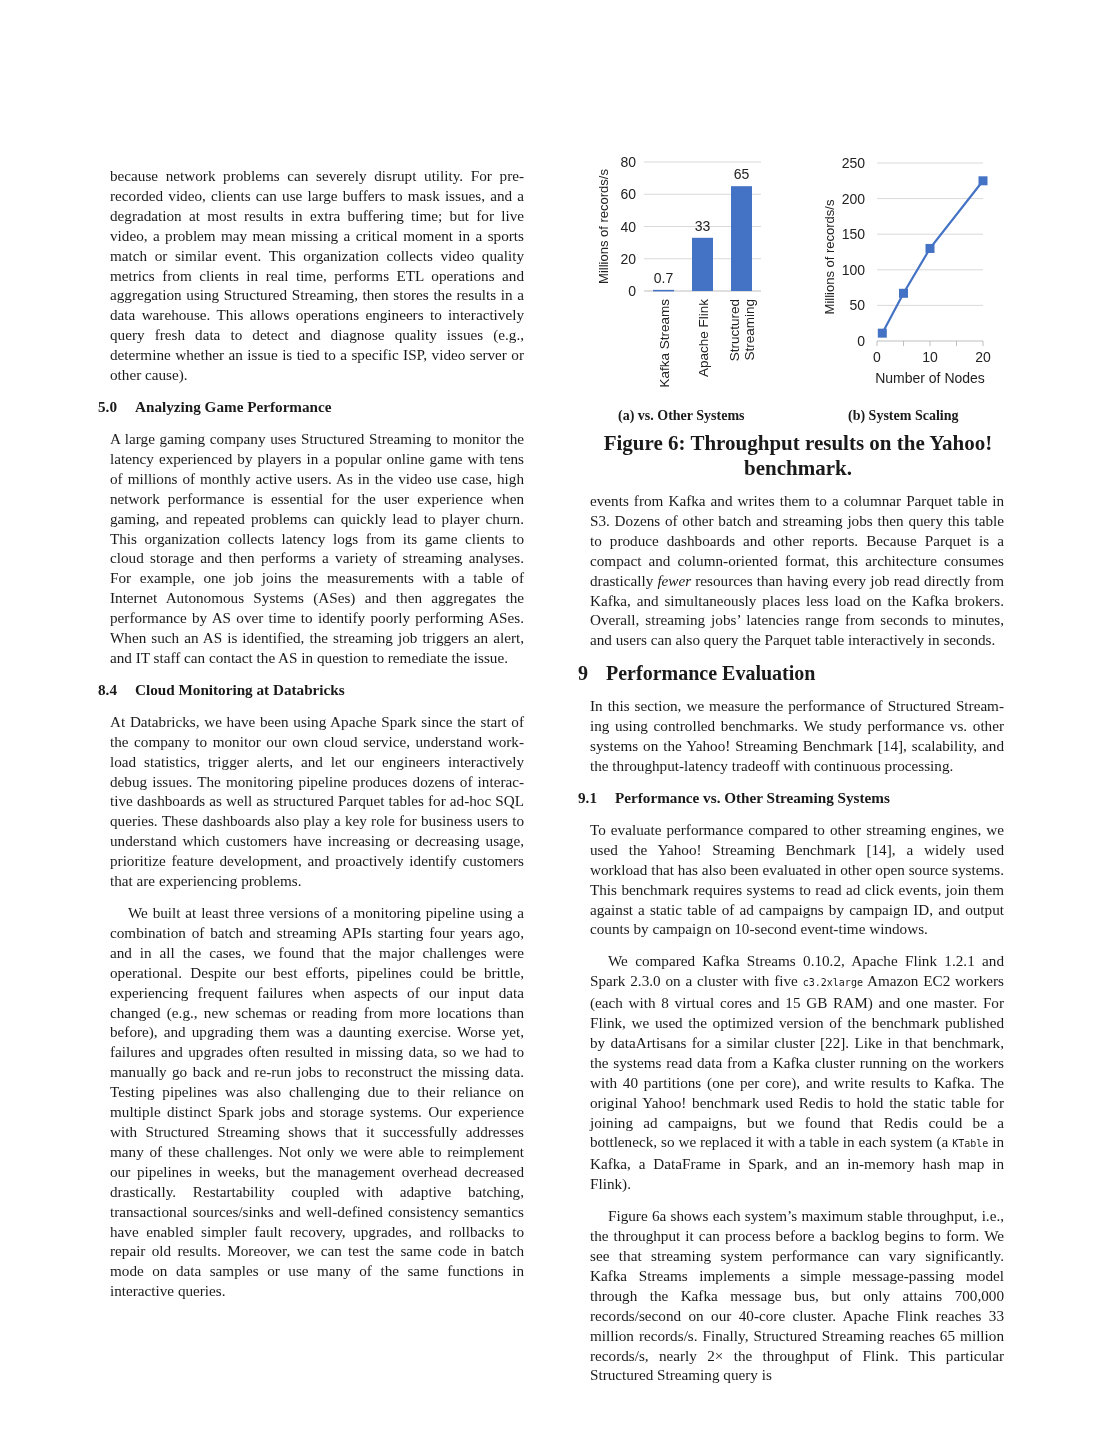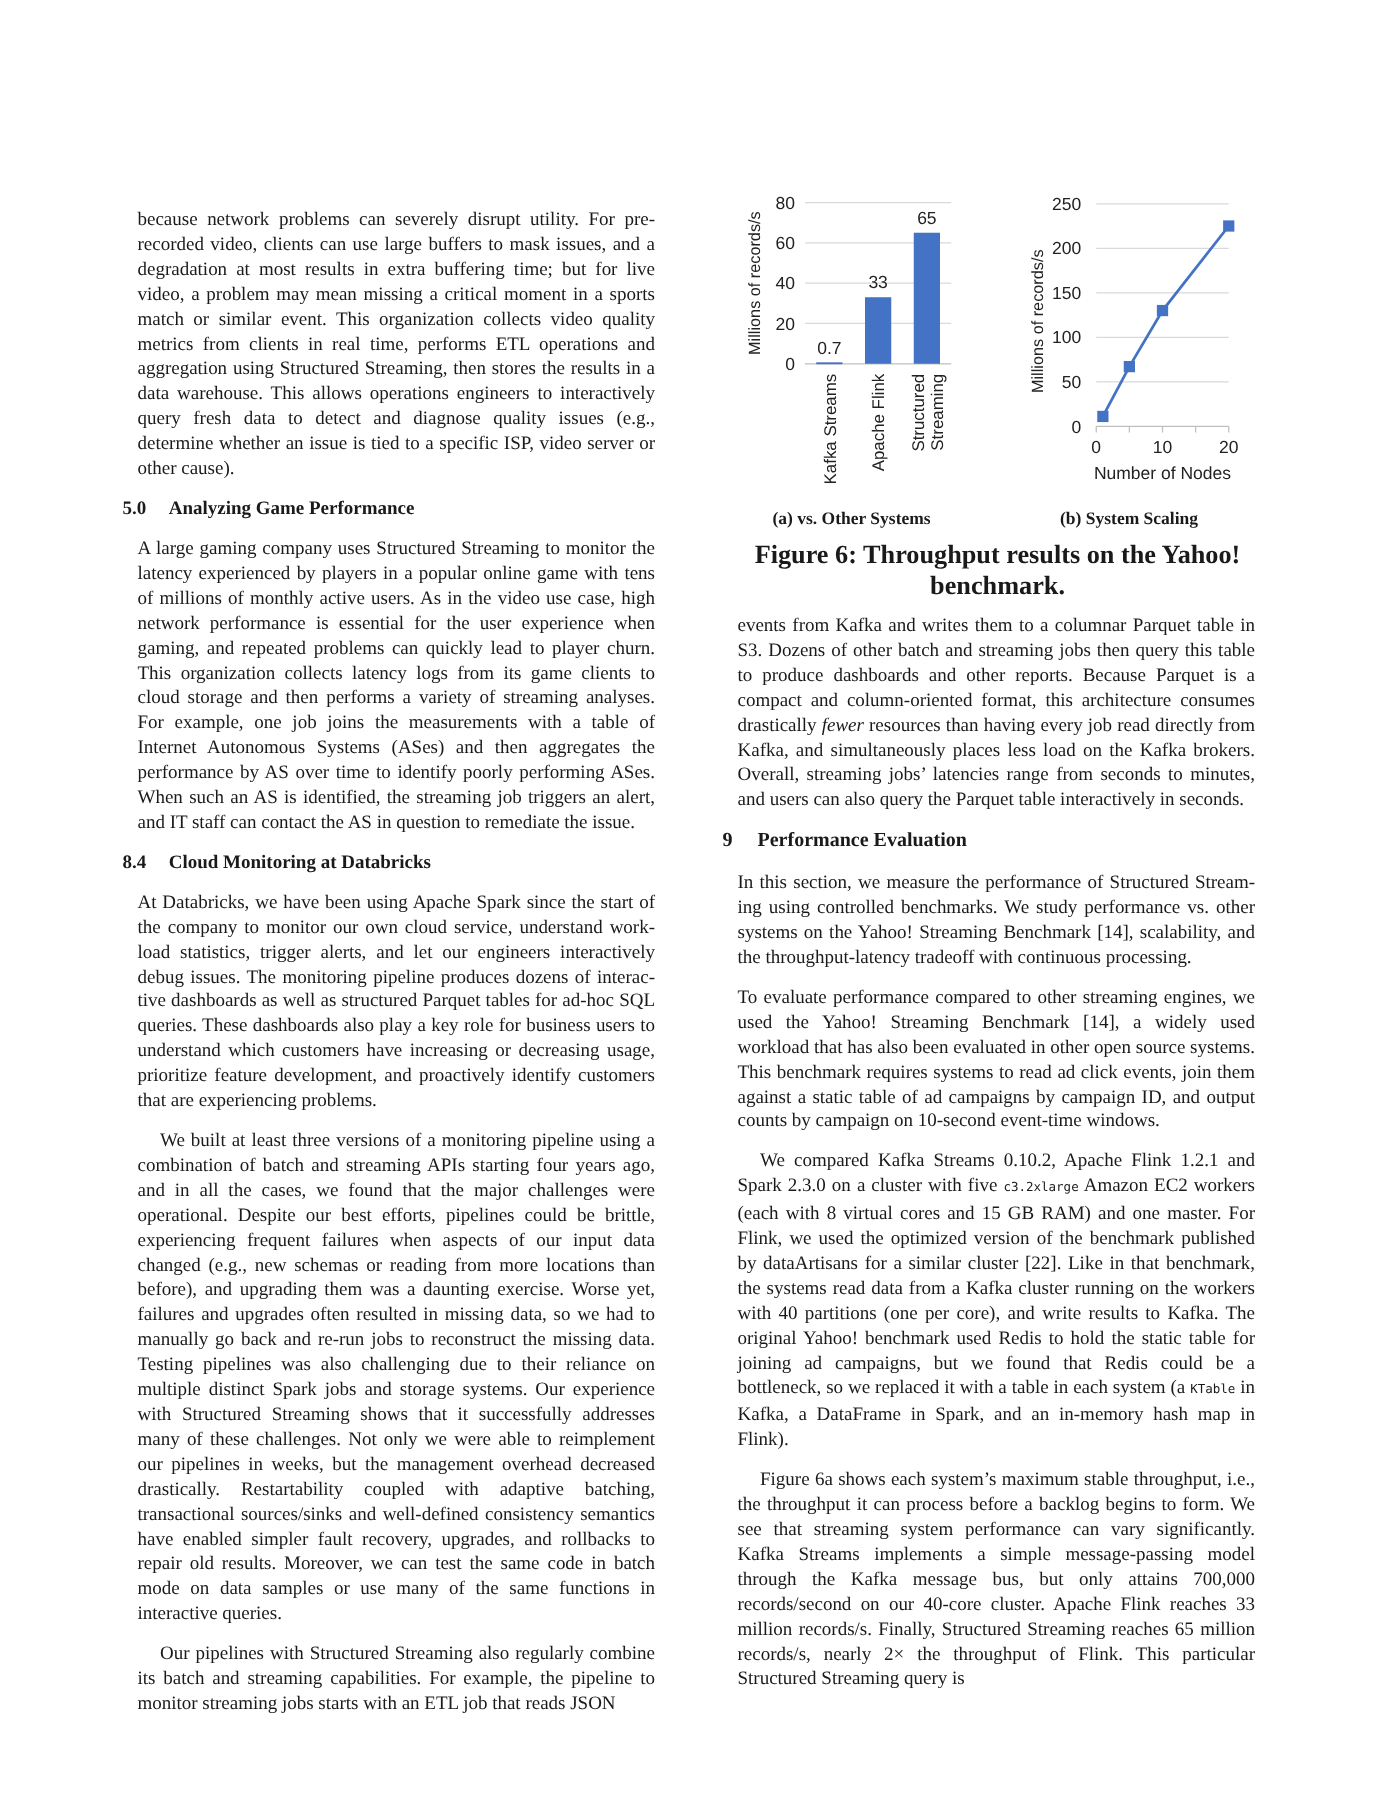--- a/index.html
+++ b/index.html
@@ -5,40 +5,39 @@
   html, body { margin: 0; padding: 0; background: #ffffff; }
   body { width: 1113px; height: 1440px; position: relative; overflow: hidden;
          font-family: "Liberation Serif", "DejaVu Serif", serif; color: #1a1a1a; }
   .col { position: absolute; width: 438px; font-size: 15.2px; line-height: 19.9px; text-align: justify; hyphens: manual; }
   .col.left { left: 98px; top: 154px; }
   .col.right { left: 578px; top: 479px; }
   p { margin: 12px; }
   p.indent { text-indent: 18px; }
   .subsec { font-weight: bold; font-size: 15.2px; margin: 8px 0 7px 0; line-height: 20px; }
   .subsec .num { display: inline-block; width: 37px; }
-  .sec { font-weight: bold; font-size: 16px; margin: 9px 0 8px 0; line-height: 22px; }
+  .sec { font-weight: bold; font-size: 20px; margin: 9px 0 8px 0; line-height: 22px; }
   .sec .num { display: inline-block; width: 28px; }
   .mono { font-family: "DejaVu Sans Mono", "Liberation Mono", monospace; font-size: 10px; }
   em { font-style: italic; }
   .figure { position: absolute; left: 578px; top: 150px; width: 440px; height: 305px; }
   .figure svg text { font-family: "Liberation Sans", "DejaVu Sans", sans-serif; }
   .subcap { position: absolute; font-weight: bold; font-size: 14px; top: 258px; text-align: right; }
   .cap { position: absolute; left: 0; width: 440px; text-align: center; top: 281px; font-weight: bold; font-size: 21px; }
 </style>
 </head>
 <body>
 
 <div class="col left">
   <p>because network problems can severely disrupt utility. For pre­recorded video, clients can use large buffers to mask issues, and a degradation at most results in extra buffering time; but for live video, a problem may mean missing a critical moment in a sports match or similar event. This organization collects video quality metrics from clients in real time, performs ETL operations and aggregation using Structured Streaming, then stores the results in a data warehouse. This allows operations engineers to interactively query fresh data to detect and diagnose quality issues (e.g., determine whether an issue is tied to a specific ISP, video server or other cause).</p>
   <div class="subsec"><span class="num">5.0</span><span>Analyzing Game Performance</span></div>
   <p>A large gaming company uses Structured Streaming to monitor the latency experienced by players in a popular online game with tens of millions of monthly active users. As in the video use case, high network performance is essential for the user experience when gaming, and repeated problems can quickly lead to player churn. This organization collects latency logs from its game clients to cloud storage and then performs a variety of streaming analyses. For example, one job joins the measurements with a table of Internet Autonomous Systems (ASes) and then aggregates the performance by AS over time to identify poorly performing ASes. When such an AS is identified, the streaming job triggers an alert, and IT staff can contact the AS in question to remediate the issue.</p>
   <div class="subsec"><span class="num">8.4</span><span>Cloud Monitoring at Databricks</span></div>
   <p>At Databricks, we have been using Apache Spark since the start of the company to monitor our own cloud service, understand work­load statistics, trigger alerts, and let our engineers interactively debug issues. The monitoring pipeline produces dozens of interac­tive dashboards as well as structured Parquet tables for ad-hoc SQL queries. These dashboards also play a key role for business users to understand which customers have increasing or decreasing usage, prioritize feature development, and proactively identify customers that are experiencing problems.</p>
   <p class="indent">We built at least three versions of a monitoring pipeline using a combination of batch and streaming APIs starting four years ago, and in all the cases, we found that the major challenges were operational. Despite our best efforts, pipelines could be brittle, expe­riencing frequent failures when aspects of our input data changed (e.g., new schemas or reading from more locations than before), and upgrading them was a daunting exercise. Worse yet, failures and up­grades often resulted in missing data, so we had to manually go back and re-run jobs to reconstruct the missing data. Testing pipelines was also challenging due to their reliance on multiple distinct Spark jobs and storage systems. Our experience with Structured Stream­ing shows that it successfully addresses many of these challenges. Not only we were able to reimplement our pipelines in weeks, but the management overhead decreased drastically. Restartability coupled with adaptive batching, transactional sources/sinks and well-defined consistency semantics have enabled simpler fault re­covery, upgrades, and rollbacks to repair old results. Moreover, we can test the same code in batch mode on data samples or use many of the same functions in interactive queries.</p>
-  <p class="indent">Our pipelines with Structured Streaming also regularly combine its batch and streaming capabilities. For example, the pipeline to monitor streaming jobs starts with an ETL job that reads JSON</p>
 </div>
 
 <div class="figure">
   <svg id="fig-svg" width="440" height="260">
     <g id="chart-a">
         <line x1="66" x2="183" y1="141" y2="141" stroke="#bfbfbf" stroke-width="1"></line>
         <text x="58" y="146" text-anchor="end" font-size="14" fill="#222">0</text>
         <line x1="66" x2="183" y1="108.75" y2="108.75" stroke="#d9d9d9" stroke-width="1"></line>
         <text x="58" y="113.75" text-anchor="end" font-size="14" fill="#222">20</text>
         <line x1="66" x2="183" y1="76.5" y2="76.5" stroke="#d9d9d9" stroke-width="1"></line>
@@ -91,16 +90,17 @@
   </svg>
   <div class="subcap" style="left:40px;">(a) vs. Other Systems</div>
   <div class="subcap" style="left:270px;">(b) System Scaling</div>
   <div class="cap">Figure 6: Throughput results on the Yahoo! benchmark.</div>
 </div>
 
 <div class="col right">
   <p><span>events from Kafka and writes them to a columnar Parquet table in S3. Dozens of other batch and streaming jobs then query this table to produce dashboards and other reports. Because Parquet is a compact and column-oriented format, this architecture consumes drastically </span><em>fewer</em><span> resources than having every job read directly from Kafka, and simultaneously places less load on the Kafka brokers. Overall, streaming jobs’ latencies range from seconds to minutes, and users can also query the Parquet table interactively in seconds.</span></p>
   <div class="sec"><span class="num">9</span><span>Performance Evaluation</span></div>
   <p>In this section, we measure the performance of Structured Stream­ing using controlled benchmarks. We study performance vs. other systems on the Yahoo! Streaming Benchmark [14], scalability, and the throughput-latency tradeoff with continuous processing.</p>
+  <div class="subsec"><span class="num">9.1</span><span>Performance vs. Other Streaming Systems</span></div>
   <p>To evaluate performance compared to other streaming engines, we used the Yahoo! Streaming Benchmark [14], a widely used workload that has also been evaluated in other open source systems. This benchmark requires systems to read ad click events, join them against a static table of ad campaigns by campaign ID, and output counts by campaign on 10-second event-time windows.</p>
   <p class="indent"><span>We compared Kafka Streams 0.10.2, Apache Flink 1.2.1 and Spark 2.3.0 on a cluster with five </span><span class="mono">c3.2xlarge</span><span> Amazon EC2 workers (each with 8 virtual cores and 15 GB RAM) and one master. For Flink, we used the optimized version of the benchmark published by dataArtisans for a similar cluster [22]. Like in that benchmark, the systems read data from a Kafka cluster running on the workers with 40 partitions (one per core), and write results to Kafka. The original Yahoo! benchmark used Redis to hold the static table for joining ad campaigns, but we found that Redis could be a bottleneck, so we replaced it with a table in each system (a </span><span class="mono">KTable</span><span> in Kafka, a DataFrame in Spark, and an in-memory hash map in Flink).</span></p>
   <p class="indent">Figure 6a shows each system’s maximum stable throughput, i.e., the throughput it can process before a backlog begins to form. We see that streaming system performance can vary significantly. Kafka Streams implements a simple message-passing model through the Kafka message bus, but only attains 700,000 records/second on our 40-core cluster. Apache Flink reaches 33 million records/s. Finally, Structured Streaming reaches 65 million records/s, nearly 2× the throughput of Flink. This particular Structured Streaming query is</p>
 </div>
 
 </body></html>

